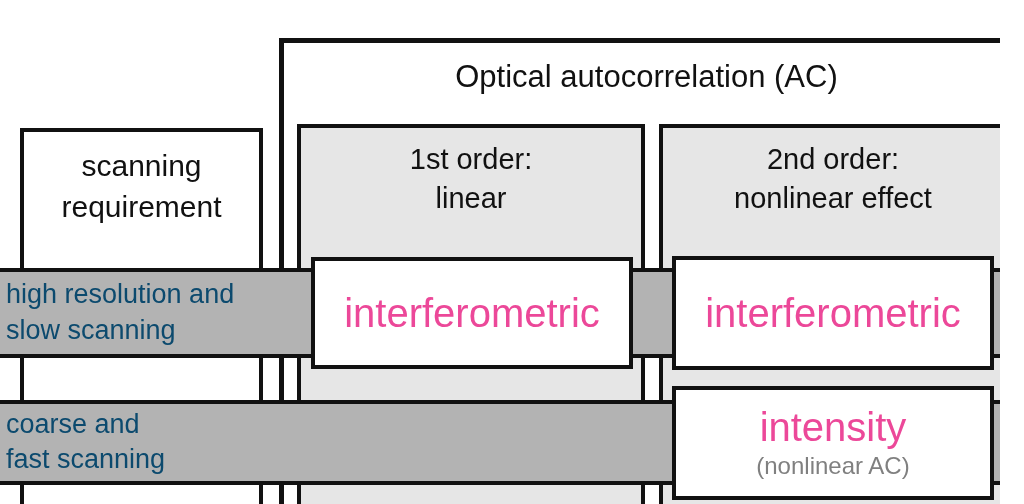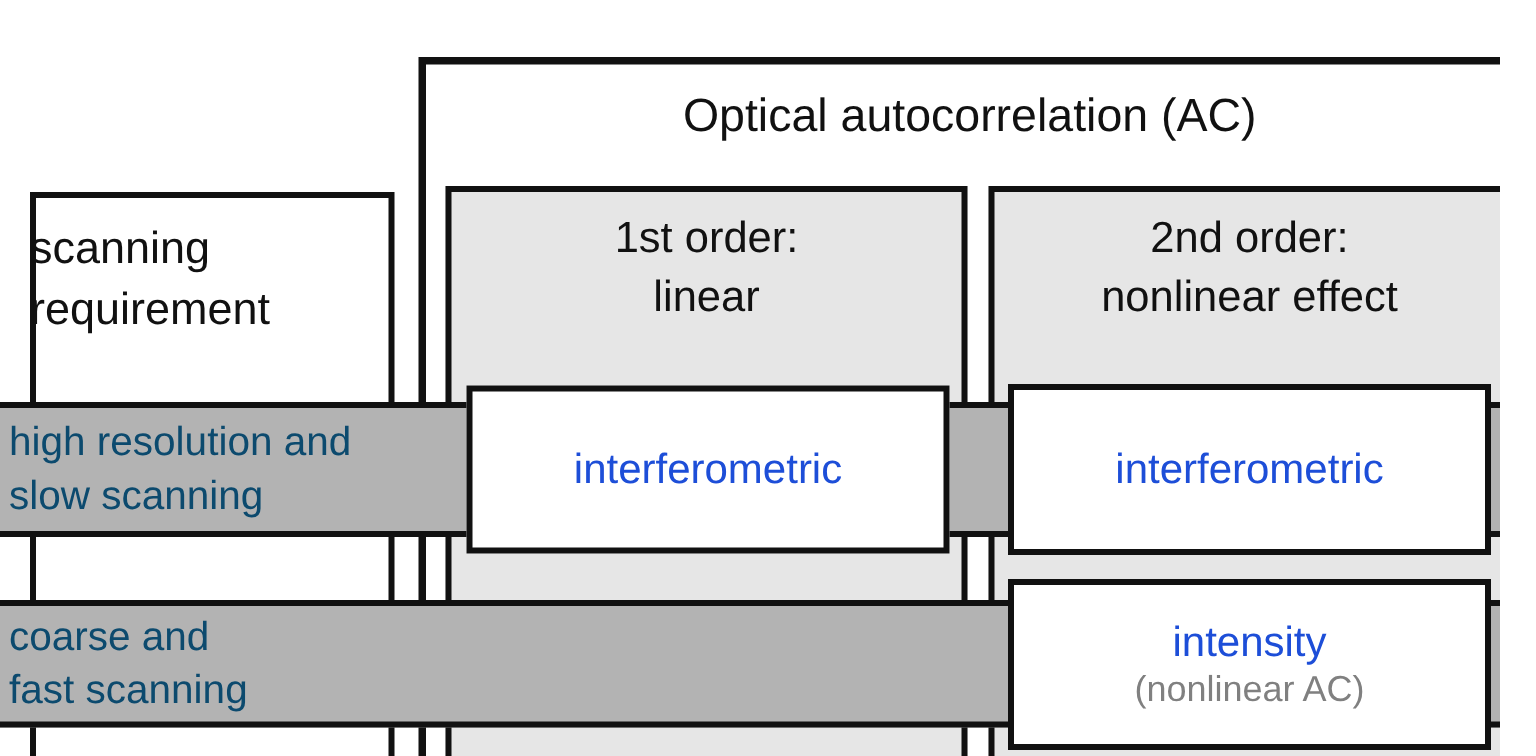--- a/index.html
+++ b/index.html
@@ -58,20 +58,21 @@
     top: 93px;
     width: 243px;
     height: 405px;
     z-index: 2;
   }
   #scan-req-label {
     position: absolute;
     left: 20px;
     top: 110px;
     width: 243px;
+    text-align: center;
     font-size: 30px;
     line-height: 1.38;
     color: #111111;
     z-index: 7;
   }
 
   
   .row-bar {
     position: absolute;
     box-sizing: border-box;
@@ -140,22 +141,22 @@
     box-sizing: border-box;
     border: 4px solid #111111;
     background: #ffffff;
     z-index: 8;
     display: flex;
     flex-direction: column;
     align-items: center;
     justify-content: center;
   }
   .method-title {
-    font-size: 28px;
-    color: #1d4ed8;
+    font-size: 40px;
+    color: #ec4899;
     line-height: 1.05;
   }
   .method-sub {
     font-size: 24px;
     color: #808080;
     line-height: 1.15;
     margin-top: 4px;
   }
 
   #card-field-ac {

